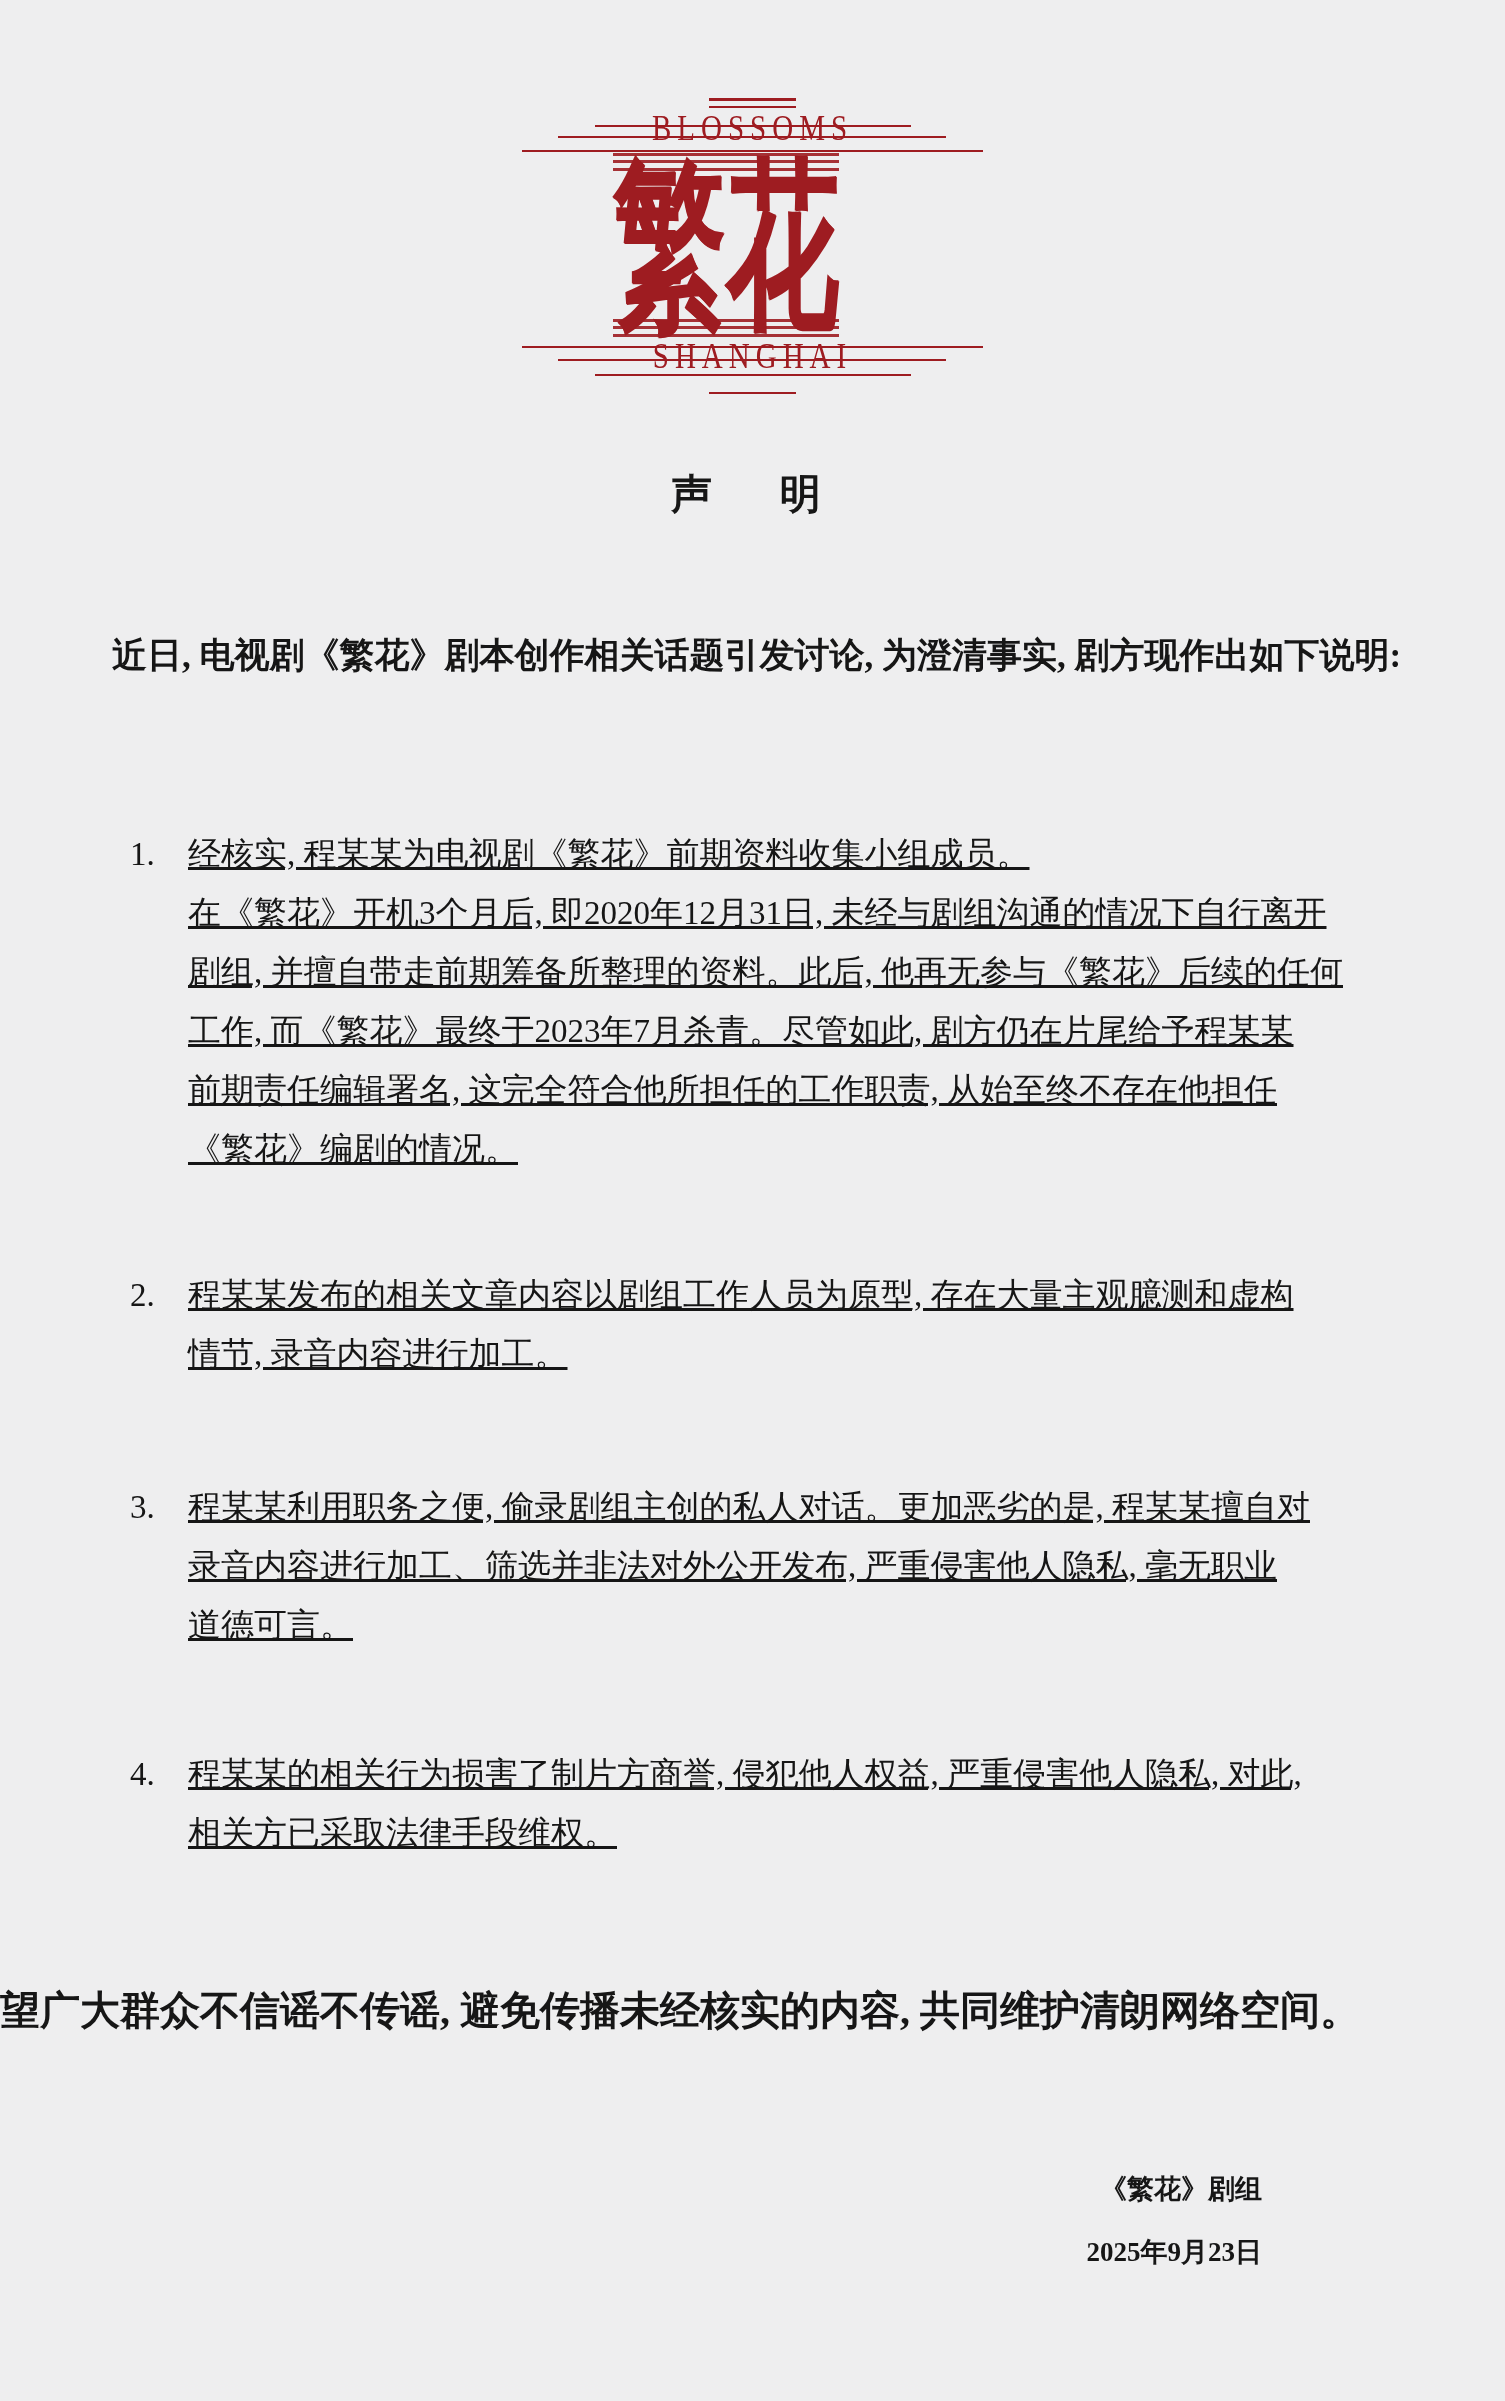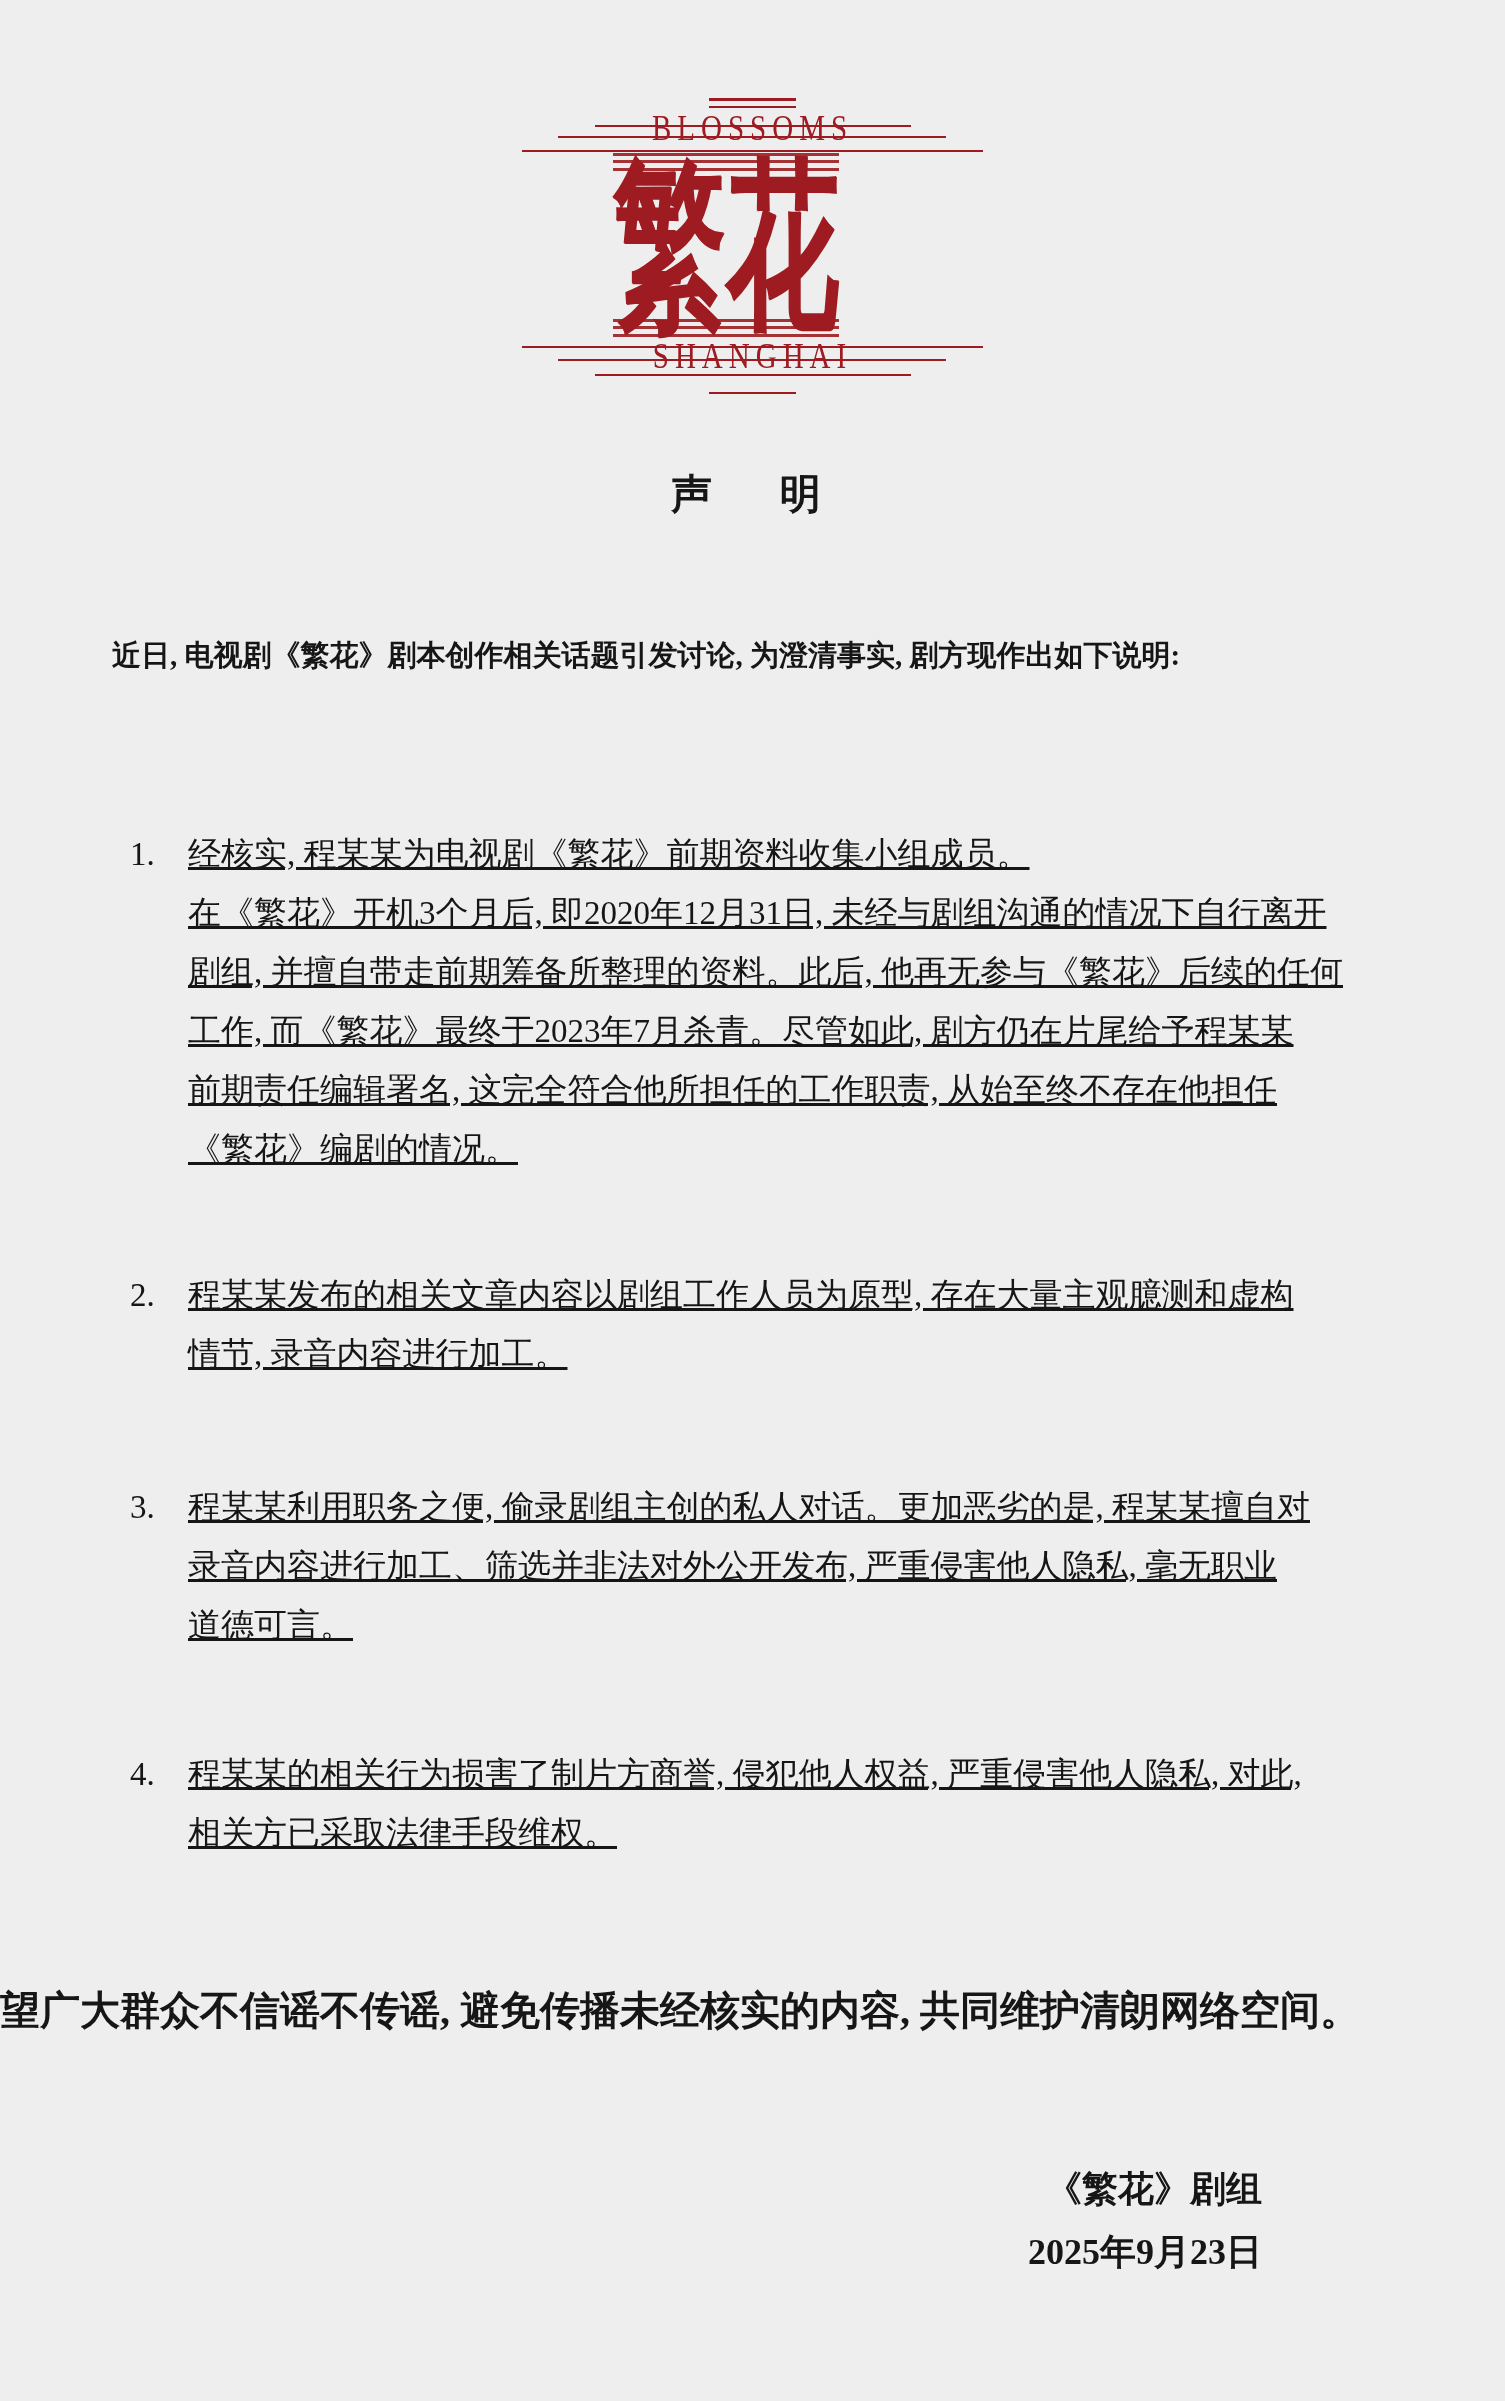--- a/index.html
+++ b/index.html
@@ -85,21 +85,21 @@
     line-height: 68px;
     font-weight: 700;
     letter-spacing: 13.4px;
     white-space: pre;
   }
 
   
   .intro {
     position: absolute;
     left: 112px; top: 631px;
-    font-size: 29px;
+    font-size: 35px;
     line-height: 49px;
     font-weight: 700;
     white-space: pre;
   }
   .item {
     position: absolute;
     left: 0; right: 0;
     font-size: 33px;
     line-height: 59px;
     font-weight: 400;
@@ -129,21 +129,21 @@
     font-weight: 700;
     white-space: pre;
   }
 
   .signature {
     position: absolute;
     right: 243px;
     top: 2158px;
     text-align: right;
     font-weight: 700;
-    font-size: 36px;
+    font-size: 27px;
     line-height: 63px;
     margin-left: 10px;
   }
 </style>
 </head>
 <body>
 
 <div class="page">
 
   <div class="logo">

